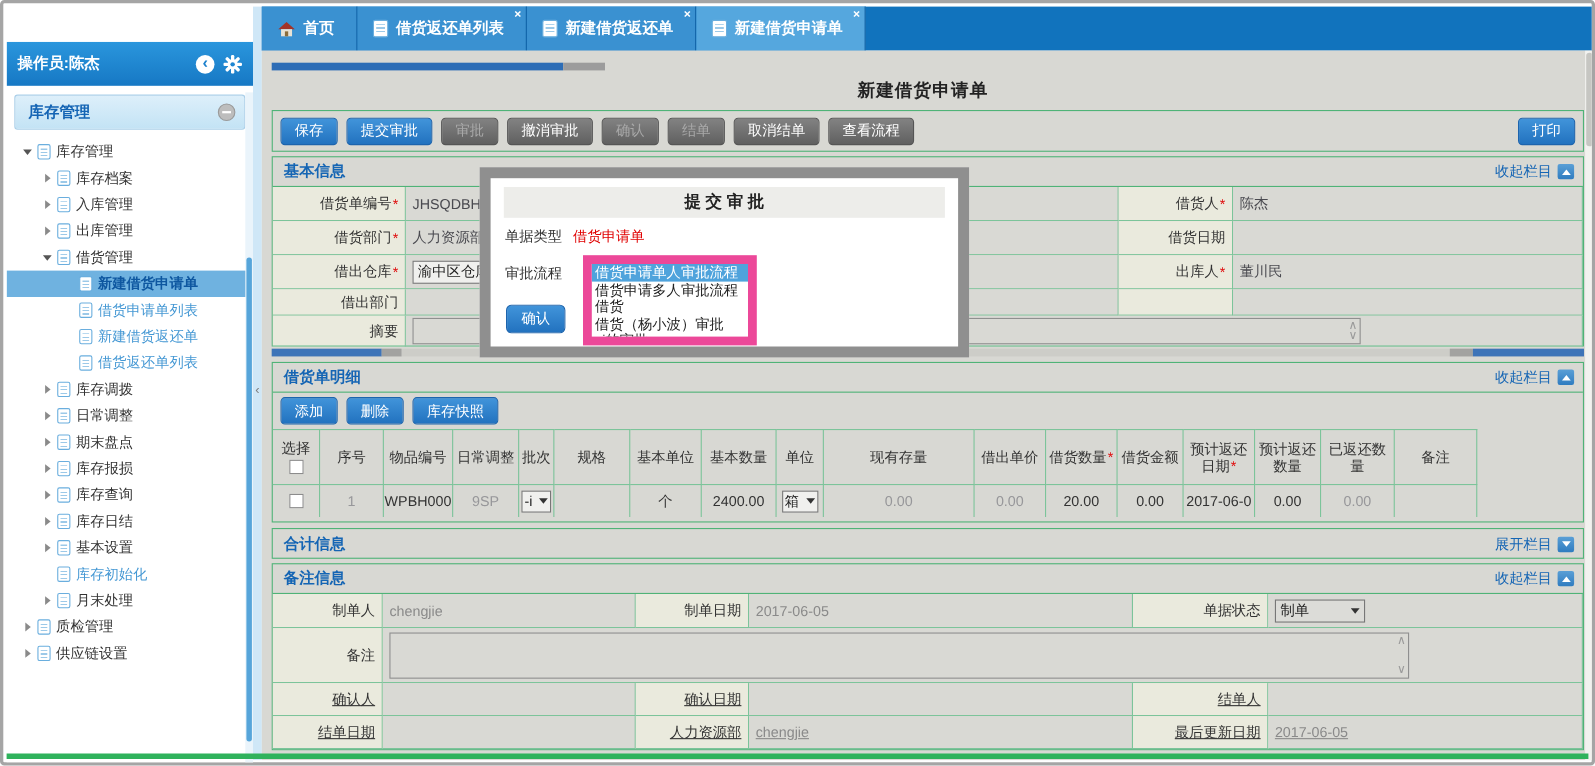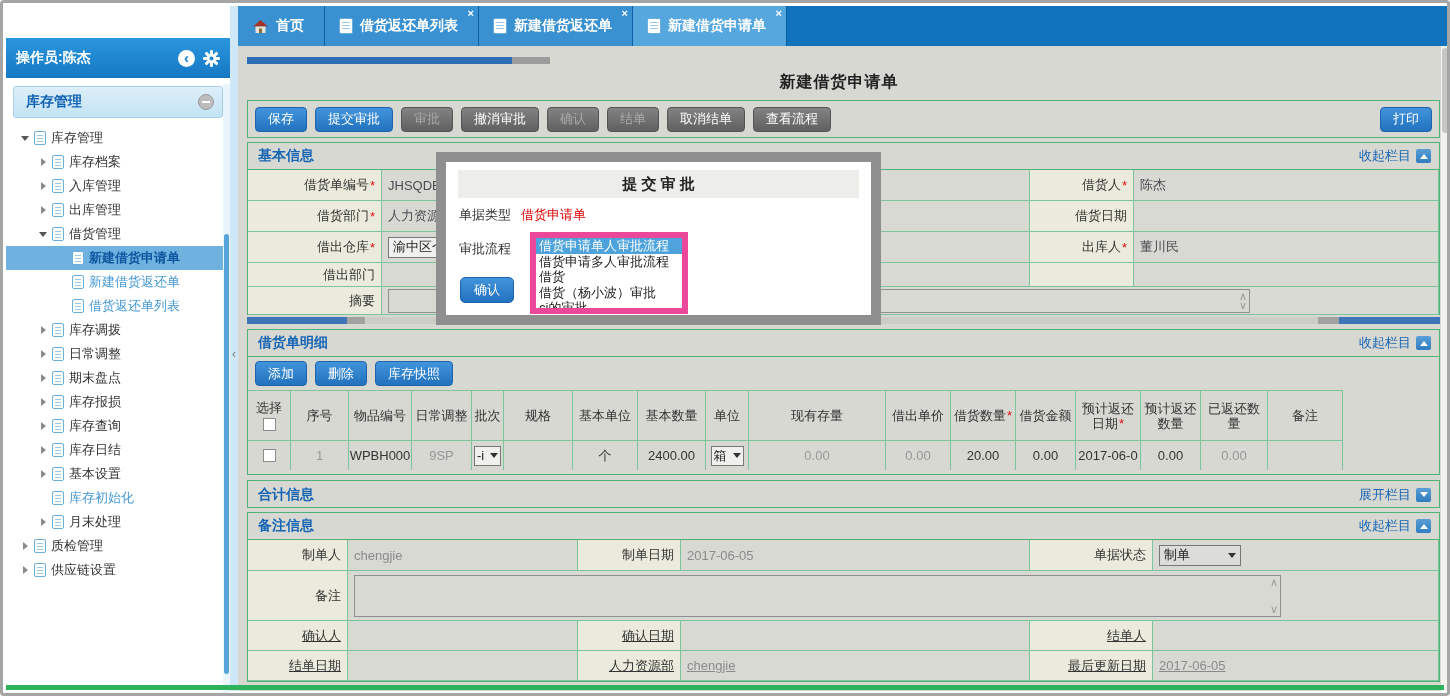--- a/index.html
+++ b/index.html
@@ -73,21 +73,21 @@
 
   #toolbar { top:54px; height:38px; display:flex; align-items:center; gap:8px; padding:0 7px; }
   #toolbar .spacer { flex:1; }
 
   
   #basic { top:96px; height:173px; }
   .frow { display:flex; }
   .fc { border-right:1px solid #7cc49a; border-bottom:1px solid #7cc49a; display:flex; align-items:center; font-size:13px; overflow:hidden; }
   .fc.lbl { background:#eaeadd; justify-content:flex-end; padding-right:6px; color:#333; }
   .fc.val { background:#d9d9d4; padding-left:6px; color:#4a4a50; }
-  .c1 { width:134px; } .c2 { width:648px; } .c3 { width:104px; } .c4 { flex:1; }
+  .c1 { width:121px; } .c2 { width:648px; } .c3 { width:104px; } .c4 { flex:1; }
   .h31 { height:31px; } .h24 { height:24px;text-align:right; } .h28 { height:28px; }
   .req { color:#e01010; margin-left:1px; }
 
   .sel { display:inline-flex; align-items:center; justify-content:space-between; background:#f0f0ee; border:1px solid #777; height:21px; padding:0 4px; font-size:13px; color:#222; gap:6px; cursor:pointer; }
   .sel .caret { width:0; height:0; border-top:5px solid #333; border-left:4px solid transparent; border-right:4px solid transparent; }
 
   .ta { position:relative; background:#d9d9d4; border:1px solid #8f8f8f; }
   .ta .au,.ta .ad { position:absolute; right:2px; color:#9a9a9a; font-size:11px; line-height:1; cursor:pointer; }
   .ta .au { top:1px; } .ta .ad { bottom:1px; }
   .ta .au::before { content:"∧"; } .ta .ad::before { content:"∨"; }
@@ -118,21 +118,21 @@
   .vscroll { position:absolute; left:1203px; top:0; bottom:0; width:8px; background:#f2f2ef; }
   .vscroll .thumb { position:absolute; left:1px; right:1px; top:2px; height:85px; background:#c6c6c2; border-radius:3px; }
 
   #greenbar { position:absolute; left:3px; right:3px; bottom:3px; height:5px; background:#2fb25c; }
 
   
   #modal { position:absolute; left:433px; top:149px; width:445px; height:173px; border:10px solid #8f8f8f; background:#fff; z-index:100; }
   .m-title { position:absolute; left:12px; right:12px; top:8px; height:28px; background:#ededea; text-align:center; font-weight:bold; font-size:15px; line-height:28px; color:#222; }
   .m-lab { position:absolute; font-size:13px; color:#333; }
   .m-red { position:absolute; left:75px; top:44px; font-size:13px; color:#e00000; }
-  .m-list { position:absolute; left:84px; top:70px; width:158px; height:82px; border:6px solid #ec4899; background:#fff; overflow:hidden; }
+  .m-list { position:absolute; left:84px; top:70px; width:158px; height:82px; border:8px solid #ec4899; background:#fff; overflow:hidden; }
   .m-opt { height:15.6px; line-height:15.6px; padding-left:3px; font-size:13px; color:#222; white-space:nowrap; cursor:pointer; }
   .m-opt.on { background:#4fa3dc; color:#fff; }
   .m-confirm { position:absolute; left:14px; top:115px; width:54px; height:26px; border-radius:5px; }
 </style>
 </head>
 <body>
 
 <div id="frame">
 
   <div id="sidebar">
@@ -178,20 +178,24 @@
           <span class="tlabel">出库管理</span>
         </div>
       <div class="titem lv1">
           <span class="arr d"></span>
           <span class="doc"></span>
           <span class="tlabel">借货管理</span>
         </div>
       <div class="titem lv2 selrow">
           <span class="doc"></span>
           <span class="tlabel">新建借货申请单</span>
+        </div>
+      <div class="titem lv2 link">
+          <span class="doc"></span>
+          <span class="tlabel">借货申请单列表</span>
         </div>
       <div class="titem lv2 link">
           <span class="doc"></span>
           <span class="tlabel">新建借货返还单</span>
         </div>
       <div class="titem lv2 link">
           <span class="doc"></span>
           <span class="tlabel">借货返还单列表</span>
         </div>
       <div class="titem lv1">

